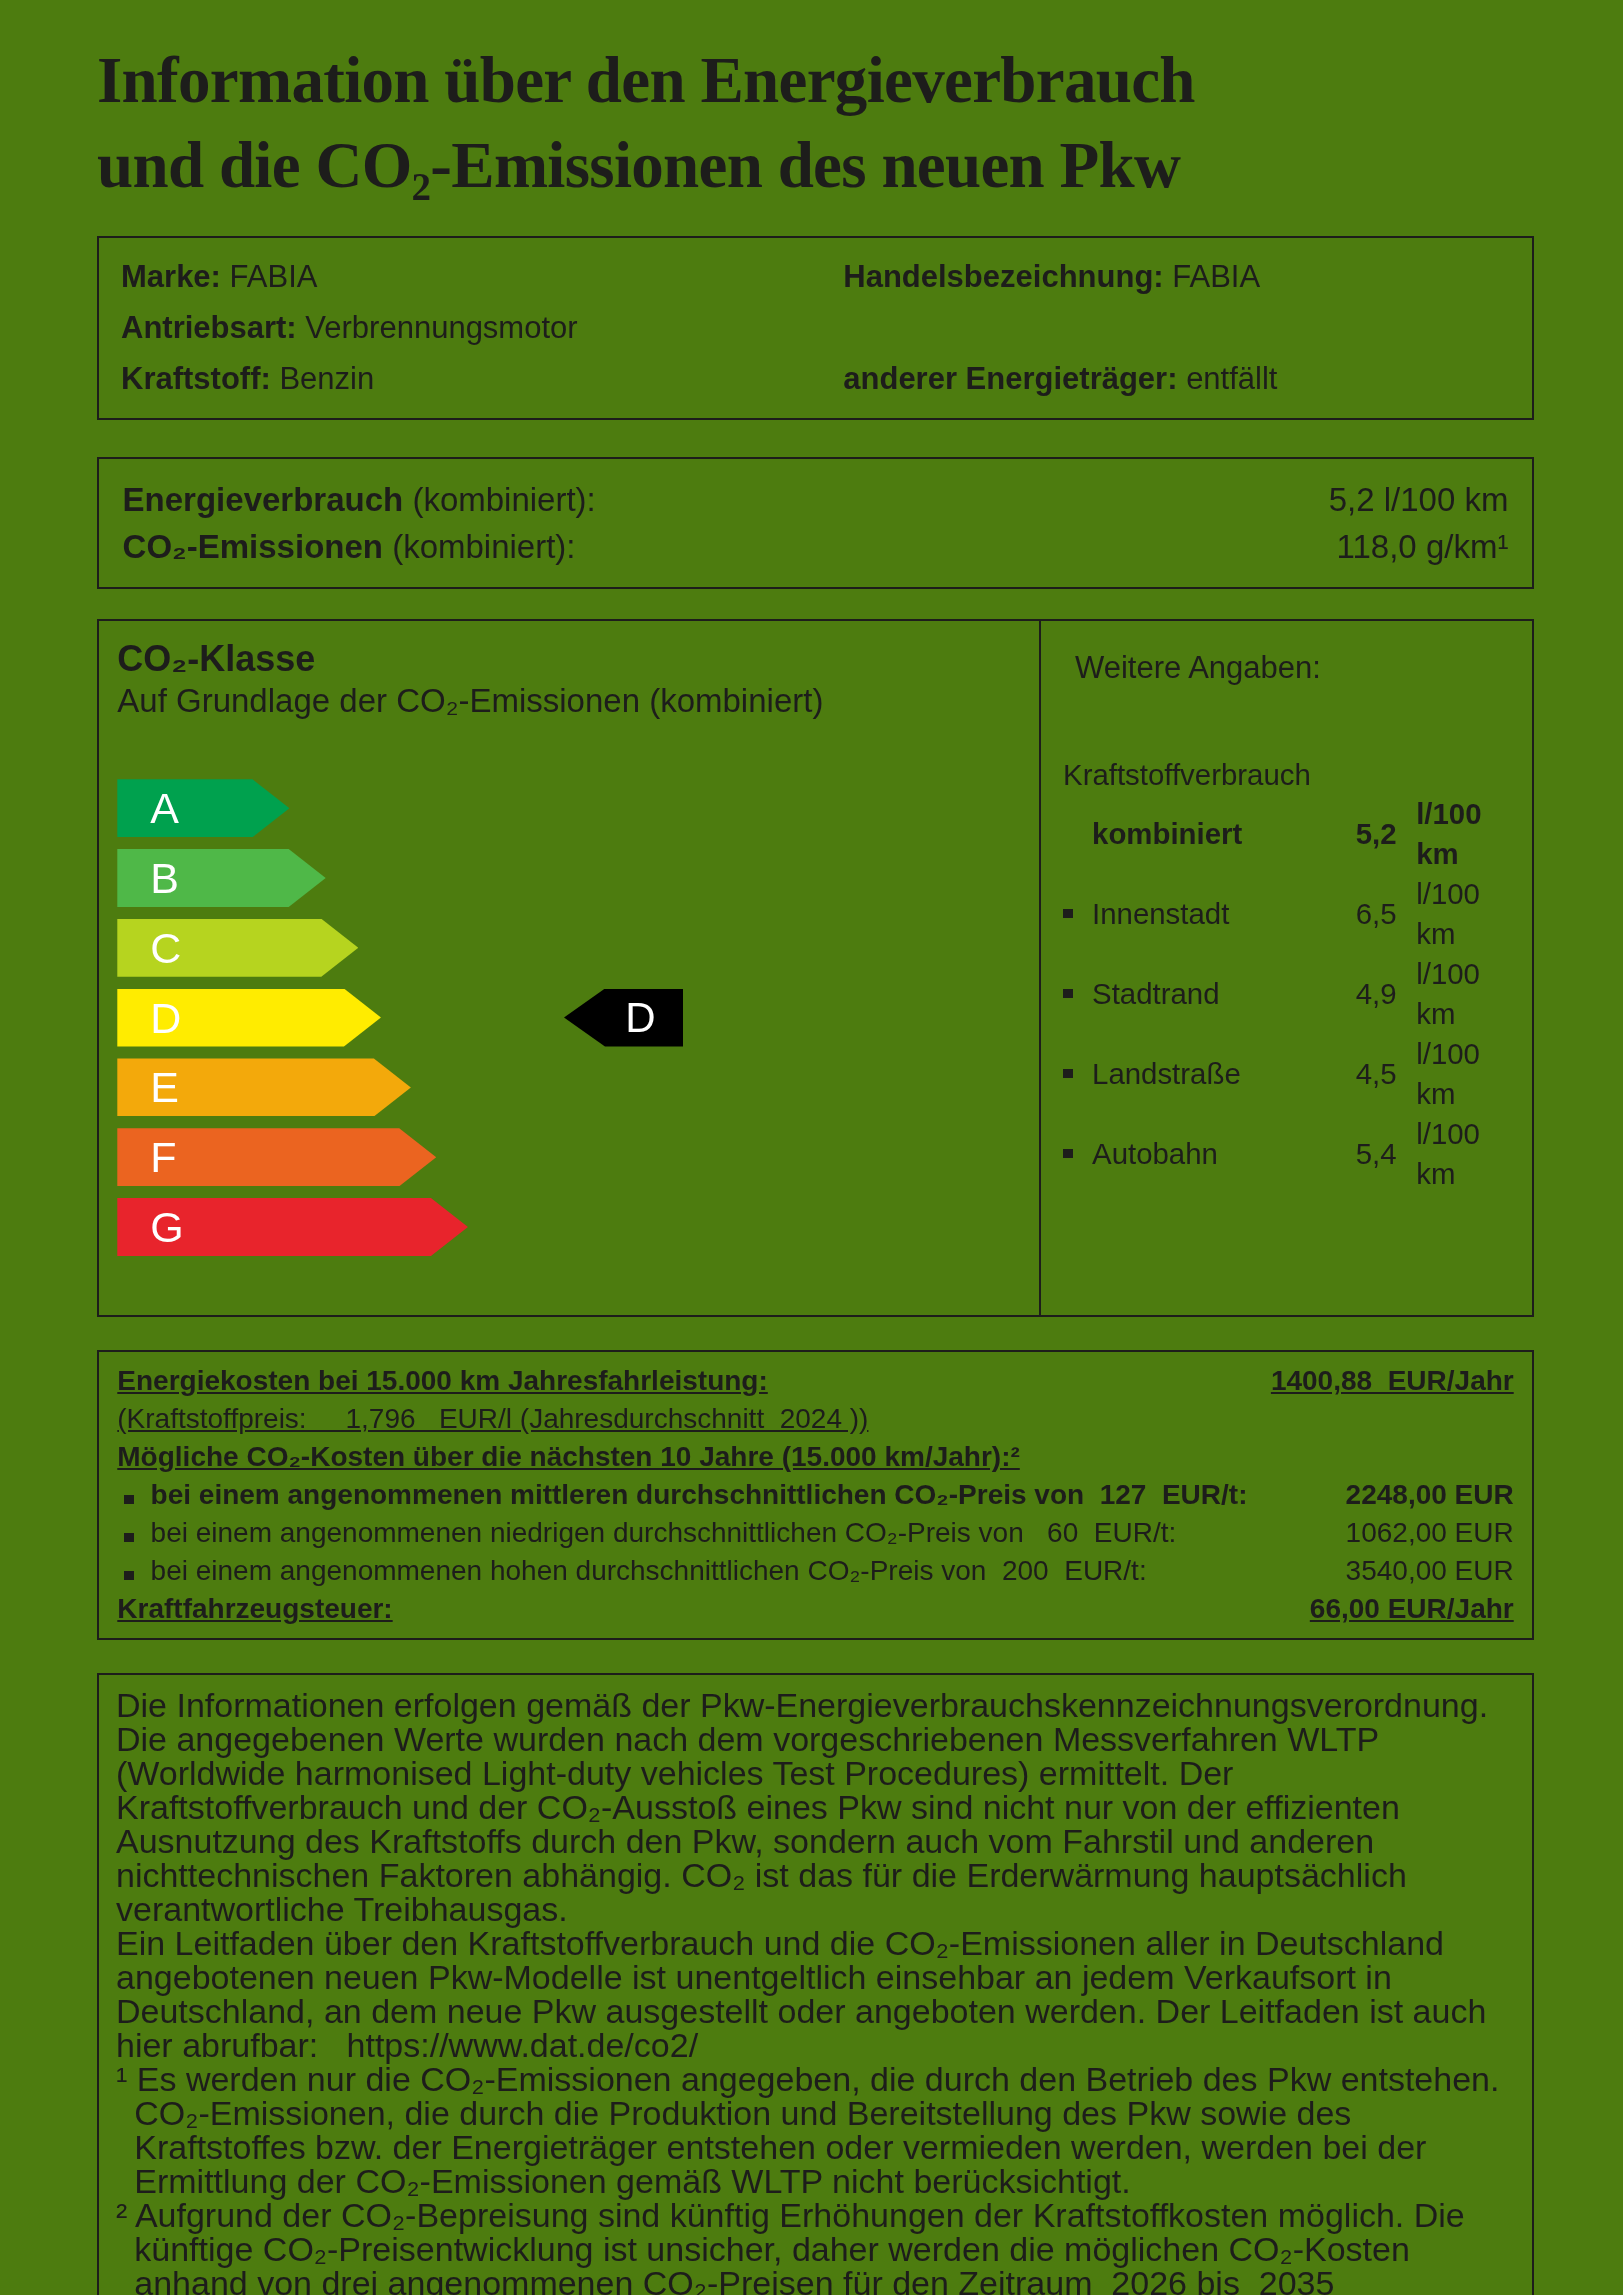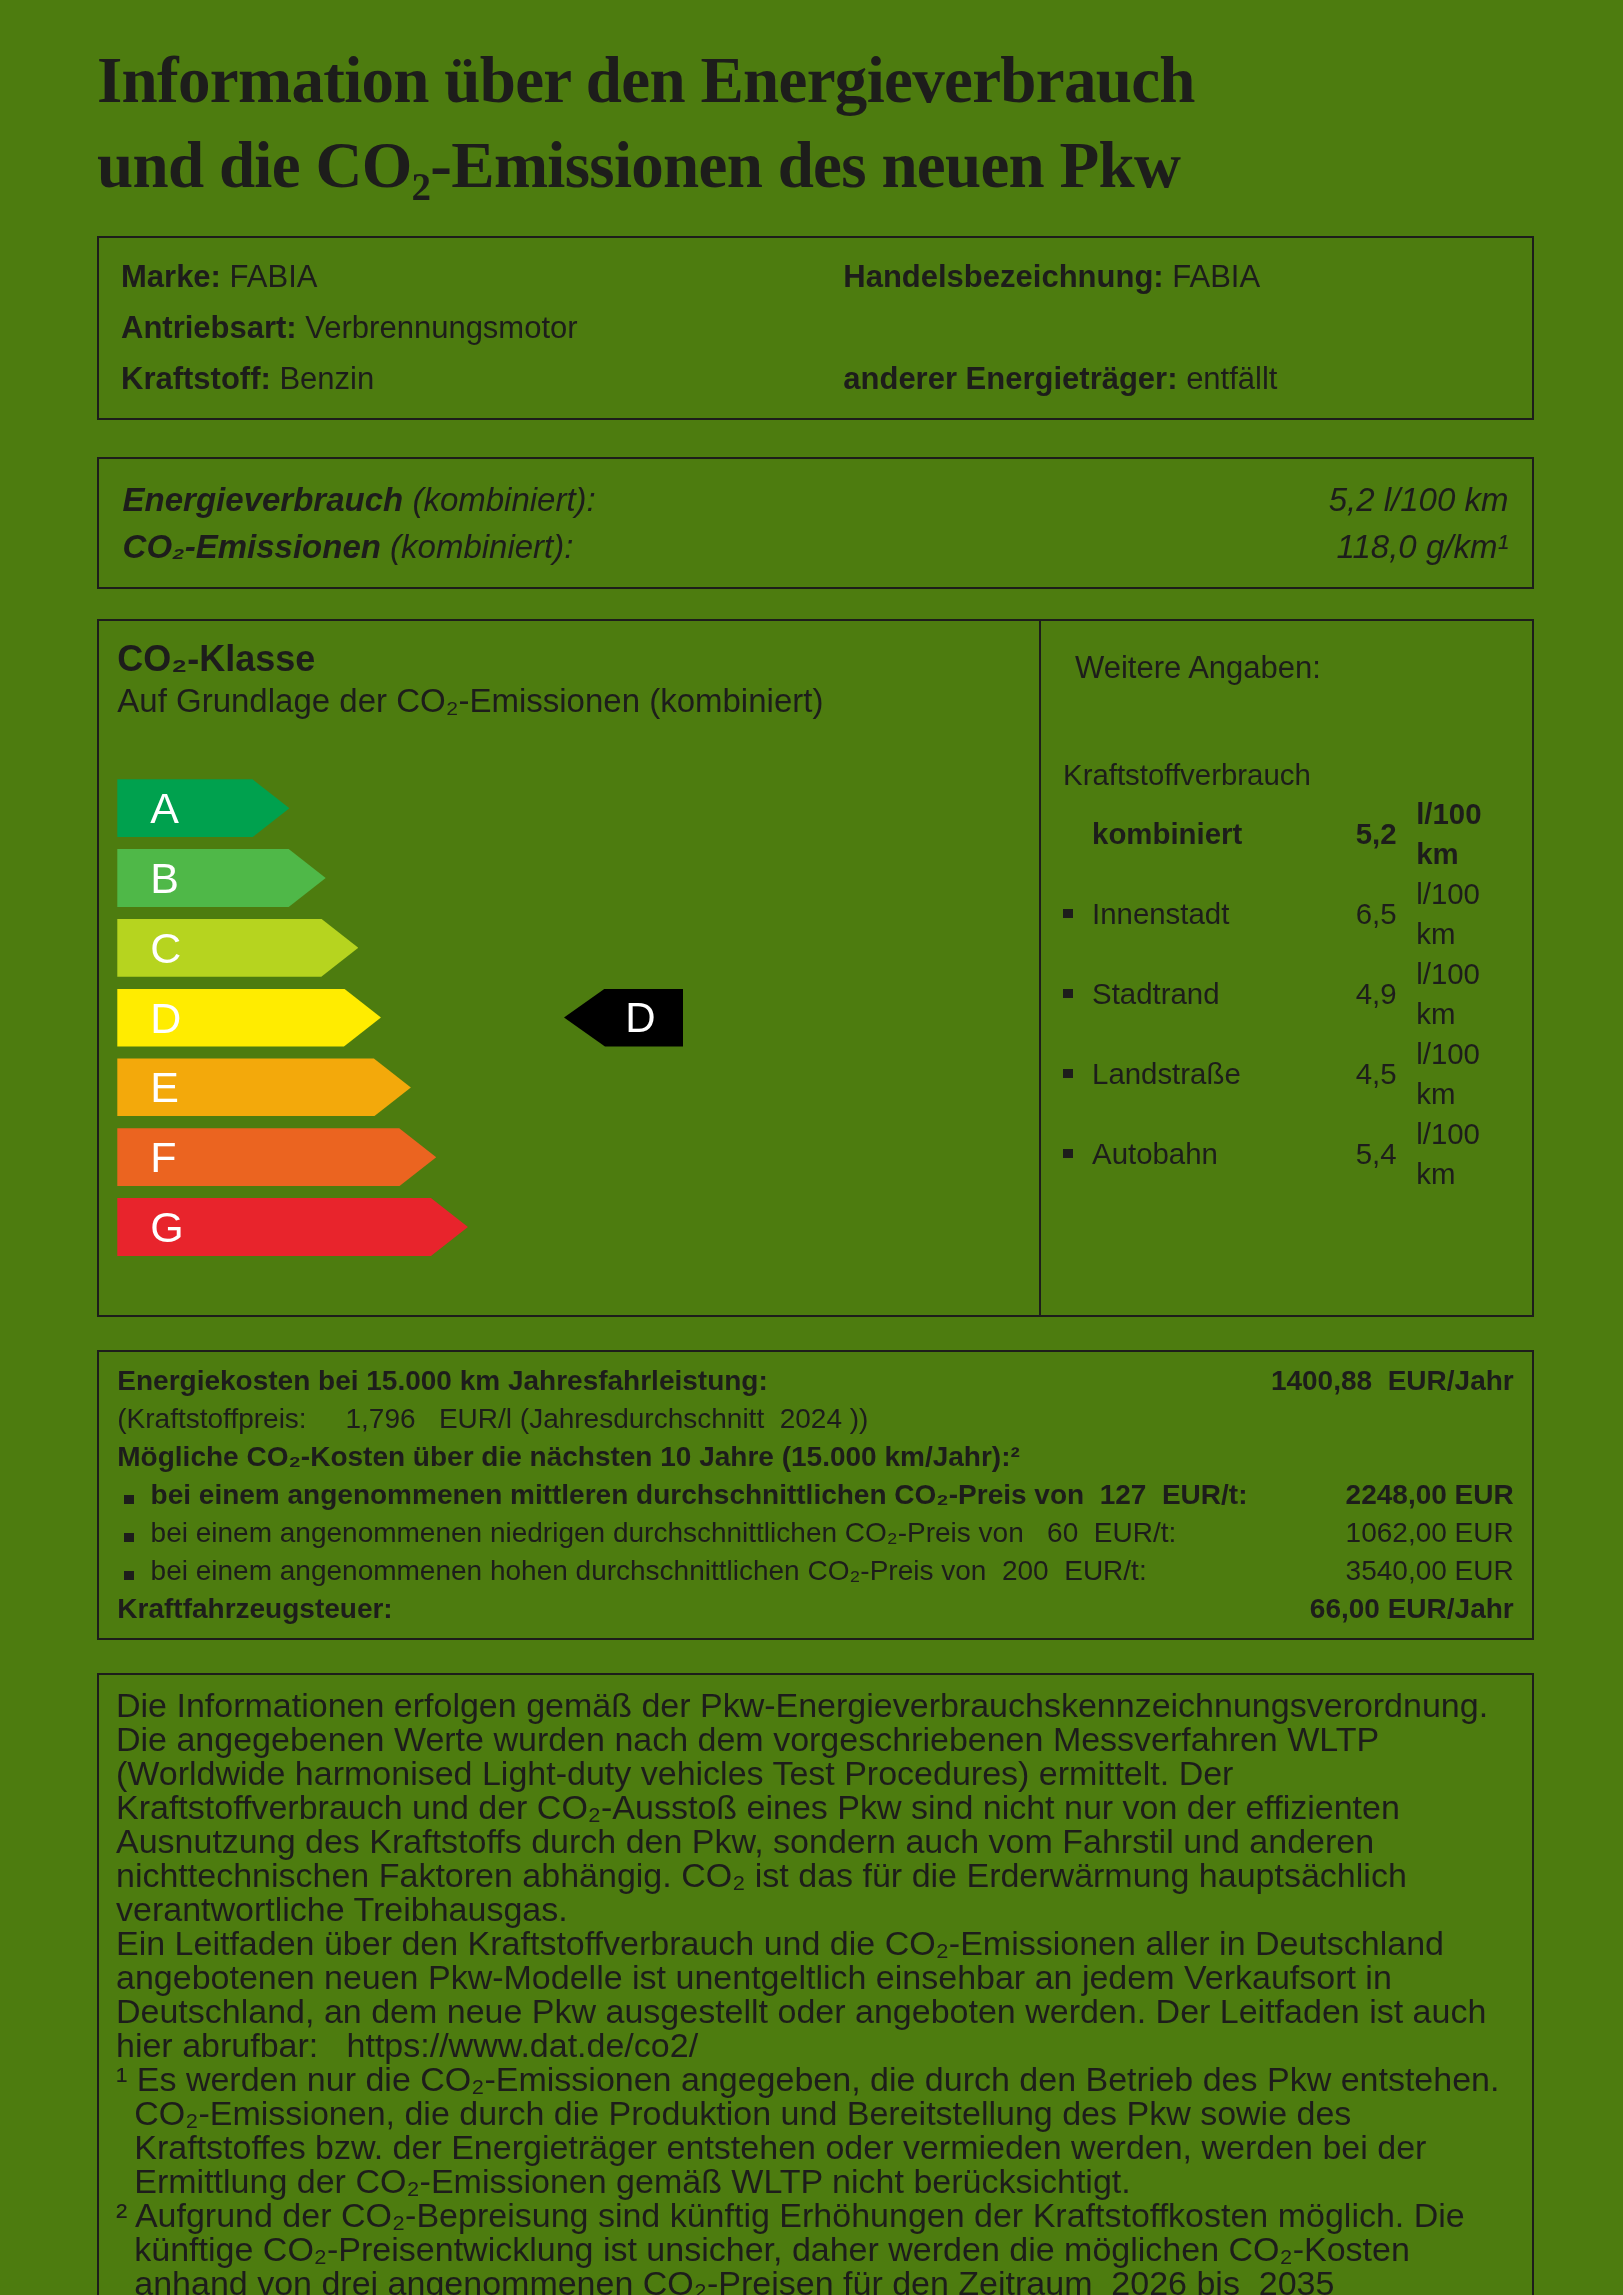--- a/index.html
+++ b/index.html
@@ -41,21 +41,20 @@
   .ident-row { display: flex; line-height: 51px; font-size: 31px; }
   .ident-cell-left  { width: 52%; }
   .ident-cell-right { width: 48%; }
   .lbl { font-weight: 700; }
 
   
   .box-consumption {
     margin-top: 37px;
     padding: 17px 23.6px;
     font-size: 33px;
-    font-style: italic;
   }
   .cons-row { display: flex; justify-content: space-between; line-height: 47px; }
 
   
   .box-class { margin-top: 30px; height: 698px; display: flex; }
   .class-panel { width: 65.6%; padding: 17px 15.7px 15.7px 18.3px; position: relative; }
   .class-heading { font-size: 36px; font-weight: 700; line-height: 41px; margin: 0; }
   .class-subheading { font-size: 33px; line-height: 41px; margin: 1.3px 0 0 0; }
   .scale { margin-top: 58px; }
   .scale-row { position: relative; height: 58px; margin-bottom: 11.8px; }
@@ -103,21 +102,21 @@
   .sq {
     width: 9.8px; height: 9.8px; background: #1d1d1b; display: inline-block;
   }
 
   
   .box-costs {
     margin-top: 33px;
     padding: 10.5px 18.3px 9.2px 18.3px;
     font-size: 28px;
   }
-  .cost-line { display: flex; line-height: 38px; }
+  .cost-line { display: flex; line-height: 38px; text-decoration: underline; }
   .cost-text { flex: 1; }
   .cost-value { text-align: right; white-space: pre-wrap; }
   .cost-bullet-row { display: flex; align-items: baseline; line-height: 38px; }
   .cost-bullet-row .sq { margin: 0 17px 3.9px 6.5px; flex: 0 0 auto; }
 
   
   .box-fineprint {
     margin-top: 33px;
     padding: 13px 17px 10.5px 17px;
     font-size: 34px;

